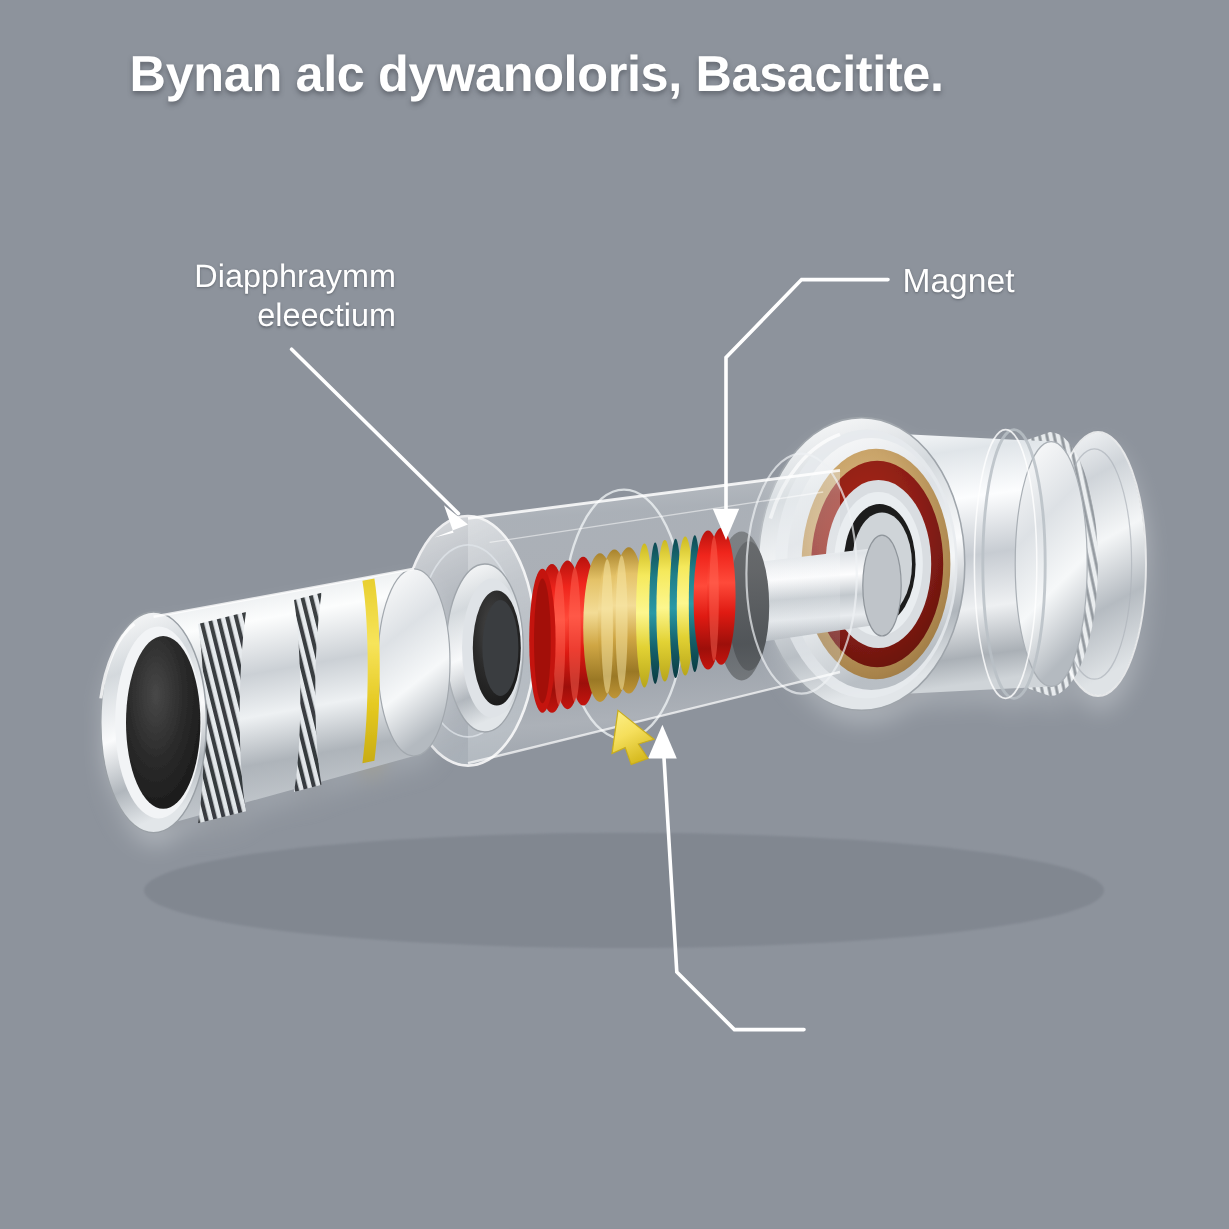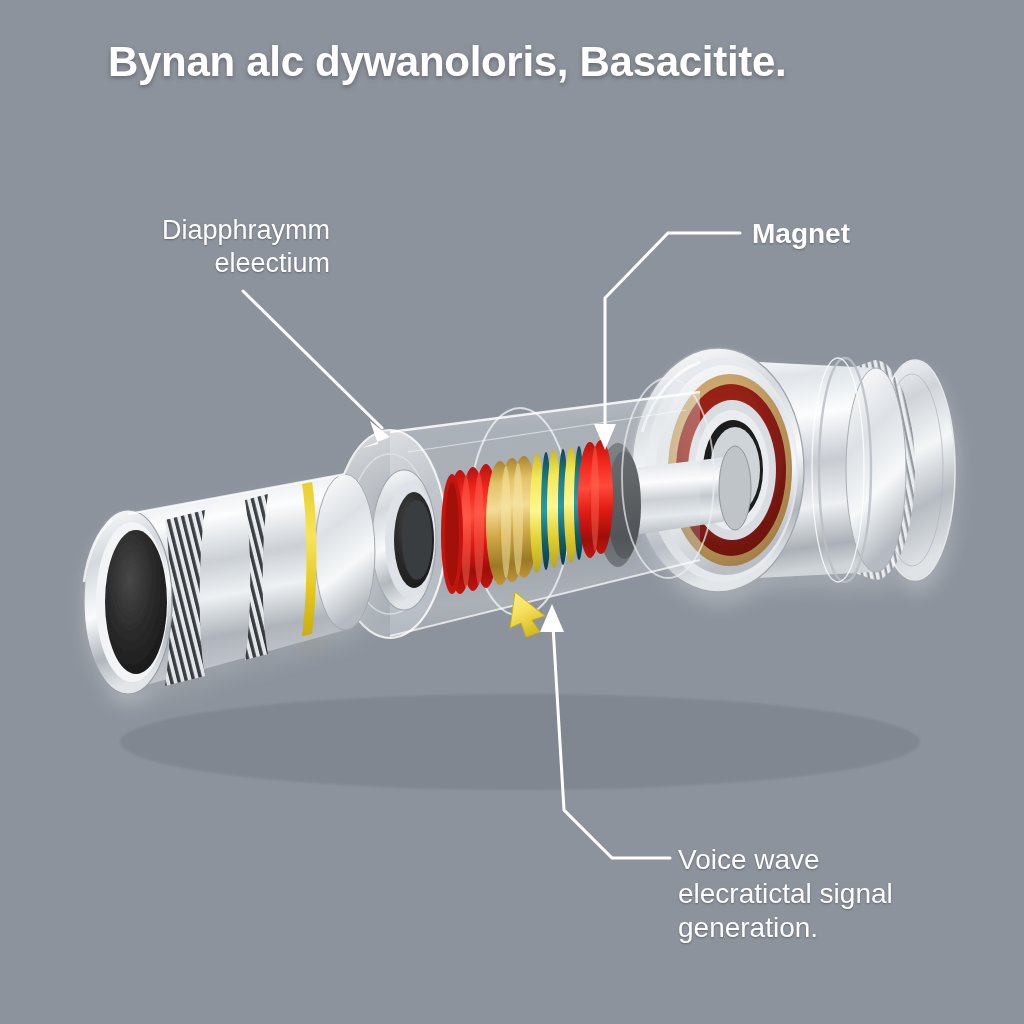--- a/index.html
+++ b/index.html
@@ -42,21 +42,20 @@
     left: 150px;
     top: 214px;
     font-size: 27px;
     text-align: right;
     width: 180px;
   }
   #lbl-magnet {
     left: 752px;
     top: 217px;
     font-size: 28px;
-    font-weight: bold;
   }
   #lbl-voice {
     left: 678px;
     top: 843px;
     font-size: 28px;
   }
 </style>
 </head>
 <body>
 
@@ -379,17 +378,14 @@
 
   </svg>
 
   <div class="lbl" id="title">Bynan alc dywanoloris, Basacitite.</div>
 
   <div class="lbl" id="lbl-diaphragm">Diapphraymm
 eleectium</div>
 
   <div class="lbl" id="lbl-magnet">Magnet</div>
 
-  <div class="lbl" id="lbl-voice">Voice wave
-elecratictal signal
-generation.</div>
 
 </div>
 
 </body></html>

